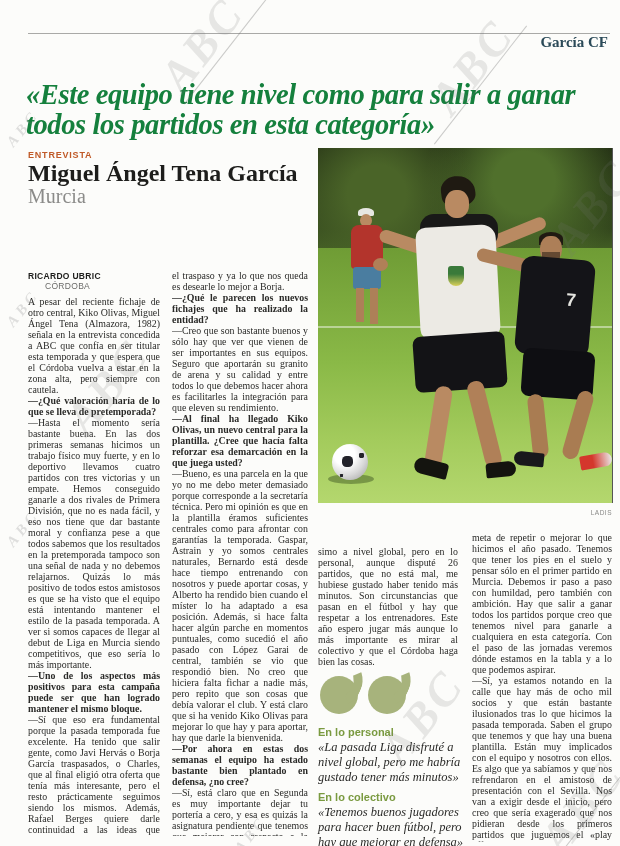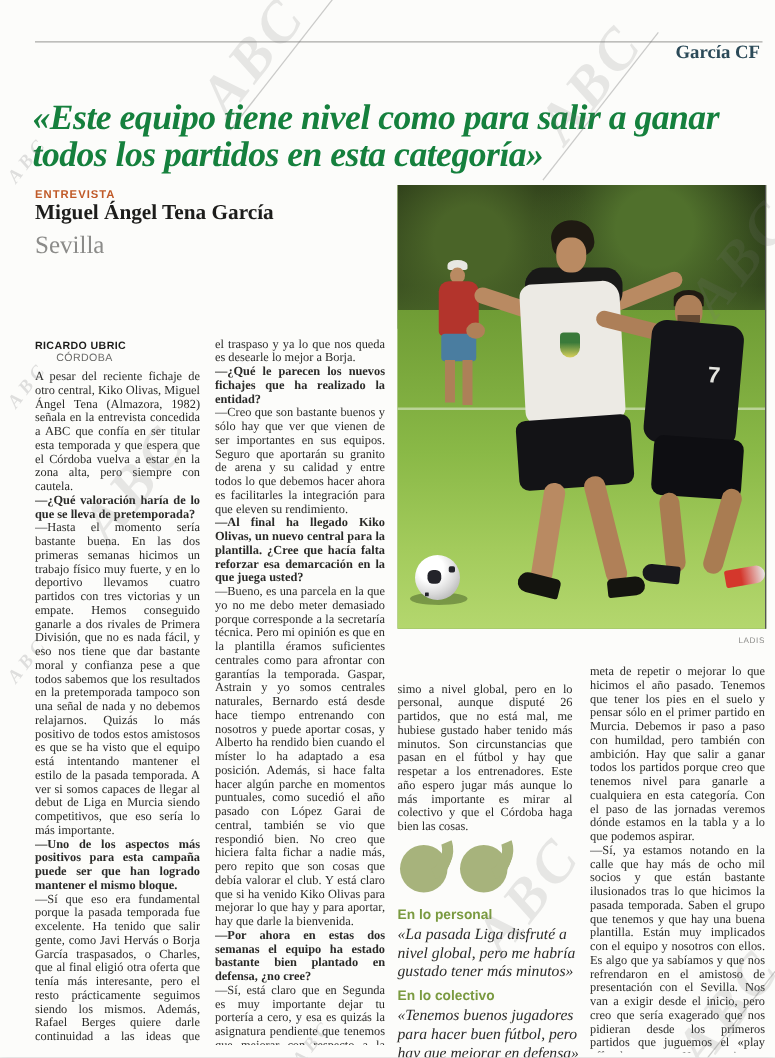--- a/index.html
+++ b/index.html
@@ -25,21 +25,21 @@
   .sec-dot{color:#a9bfc7;font-size:11px;}
   .sec-name{color:#1d5a6e;font-weight:bold;}
   .sec-page{color:#95a4ab;margin-left:6px;}
   .sub-name{font-size:15px;font-weight:bold;color:#2b4a58;}
   
   .headline{position:absolute;left:26px;top:80px;width:586px;font-size:28.5px;line-height:30px;
             font-weight:bold;font-style:italic;color:#15803d;letter-spacing:-.4px;}
   
   .kicker{position:absolute;left:28px;top:150px;font-family:"Liberation Sans",sans-serif;
           font-size:9px;font-weight:bold;letter-spacing:.8px;color:#c05a28;}
-  .subj-name{position:absolute;left:28px;top:160px;font-size:17px;color:#1d1d1b;font-weight:600;}
+  .subj-name{position:absolute;left:28px;top:160px;font-size:24px;color:#1d1d1b;font-weight:600;}
   .subj-role{position:absolute;left:28px;top:185px;font-size:20px;color:#8b8b89;}
   
   .standfirst{position:absolute;left:28px;top:213px;width:282px;font-size:13px;line-height:15.5px;
               color:#30475e;font-weight:600;}
   .standfirst .arrow{position:absolute;left:0;top:3px;width:0;height:0;
       border-left:7px solid #d06020;border-top:5px solid transparent;border-bottom:5px solid transparent;}
   .standfirst .sf-text{display:block;padding-left:14px;}
   
   .byline{position:absolute;left:28px;top:271px;font-size:8.5px;line-height:10px;
           font-family:"Liberation Sans",sans-serif;letter-spacing:.3px;}
@@ -142,21 +142,21 @@
 
   <div class="top-rule"></div>
   <div class="hdr-right">
     <div class="sub-name">García CF</div>
   </div>
 
   <h1 class="headline" style="margin:0;">«Este equipo tiene nivel como para salir a ganar todos los partidos en esta categoría»</h1>
 
   <div class="kicker">ENTREVISTA</div>
   <div class="subj-name">Miguel Ángel Tena García</div>
-  <div class="subj-role">Sevilla</div>
+  <div class="subj-role">Murcia</div>
 
 
   <div class="byline">
     <span class="auth">RICARDO UBRIC</span><br>
     <span class="loc">CÓRDOBA</span>
   </div>
 
   <div class="col col1">
       <p>A pesar del reciente fichaje de otro central, Kiko Olivas, Miguel Ángel Tena (Almazora, 1982) señala en la entrevista concedida a ABC que confía en ser titular esta temporada y que espera que el Córdoba vuelva a estar en la zona alta, pero siempre con cautela.</p>
       <p class="q">—¿Qué valoración haría de lo que se lleva de pretemporada?</p>

